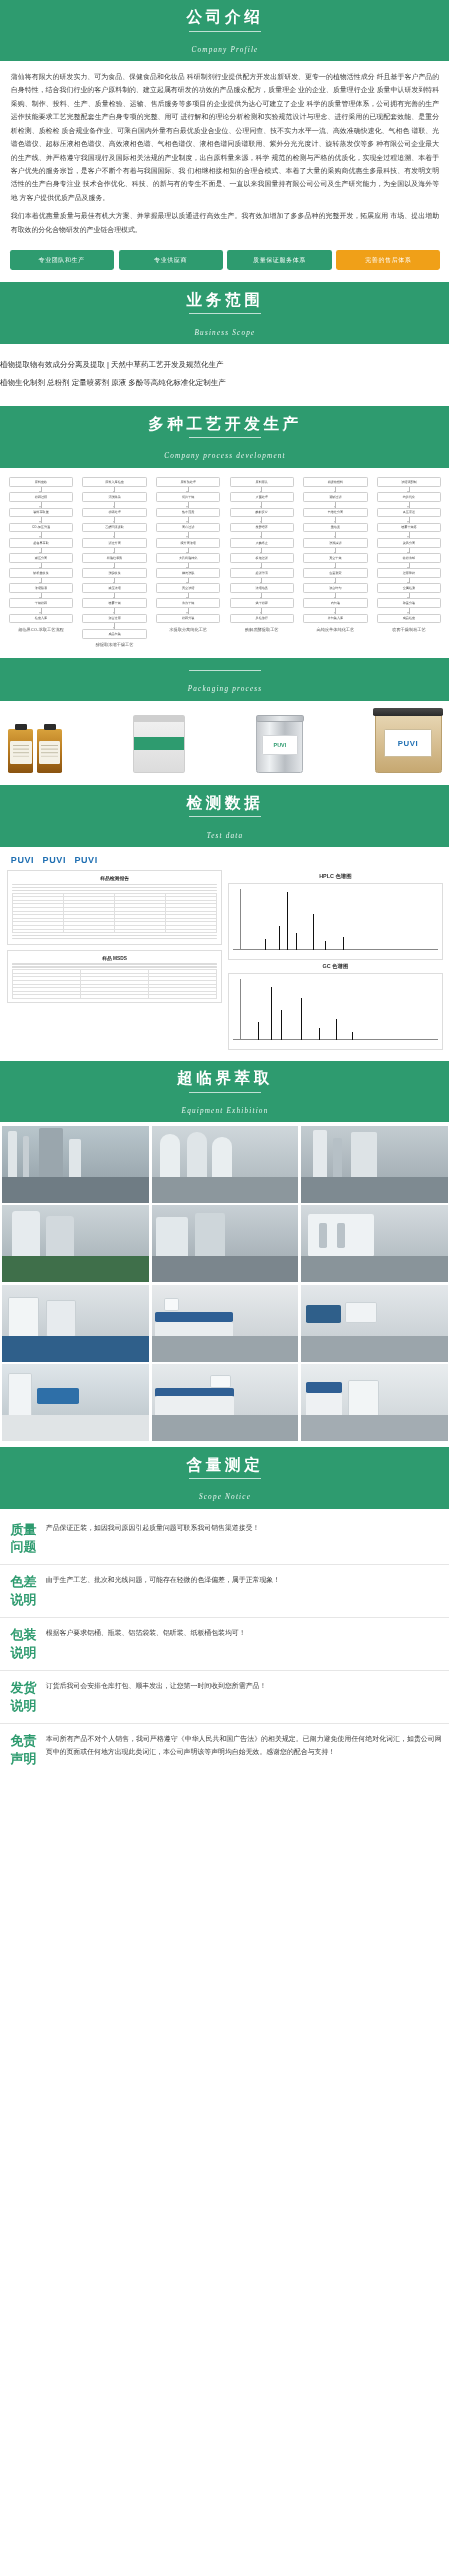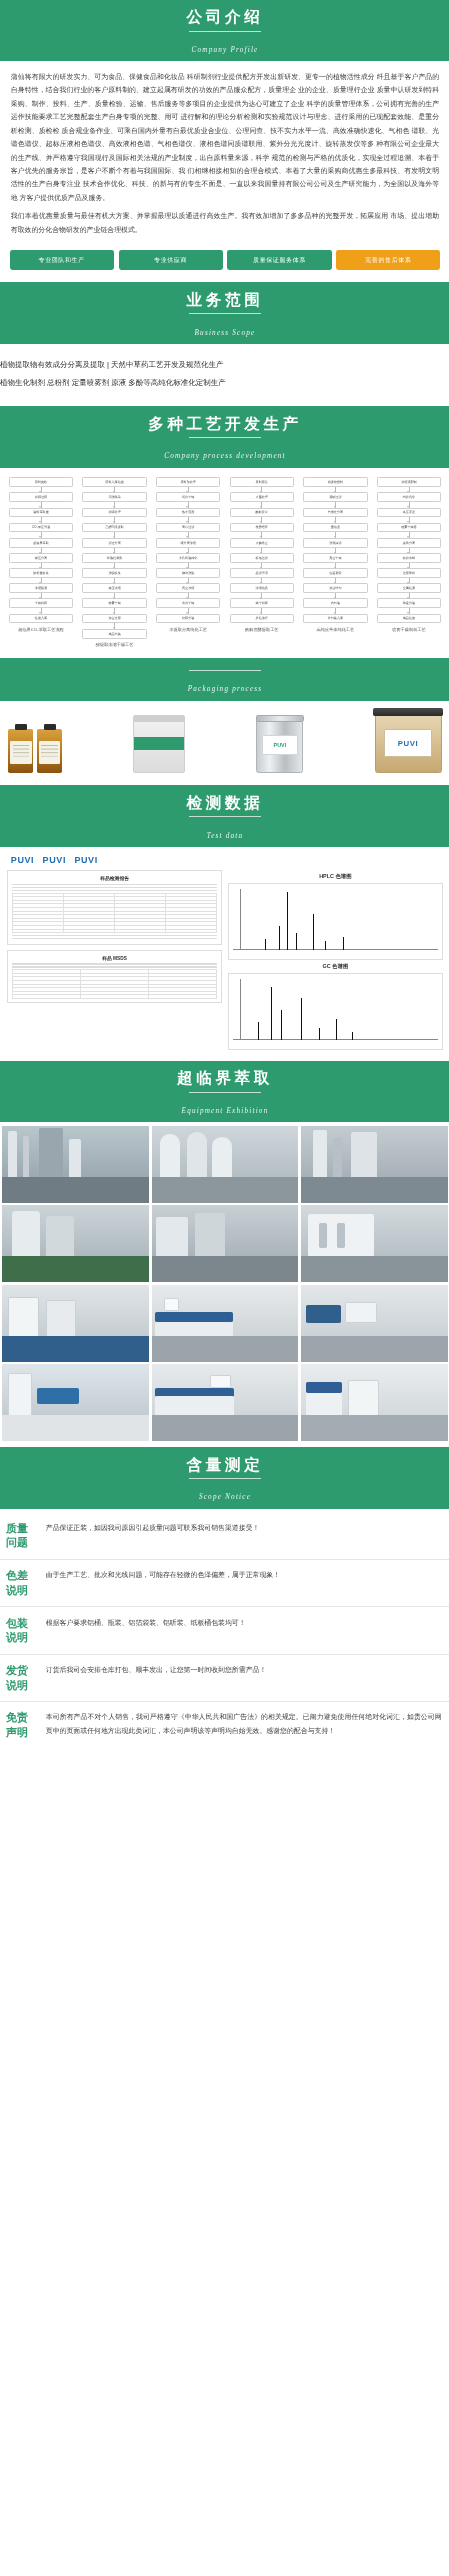--- a/index.html
+++ b/index.html
@@ -250,21 +250,21 @@
   .eq-cell .obj { position:absolute; border-radius:1.8px; }
 
   
   .notice-list { padding: 3.6px 0 14.4px 0; }
   .notice-row {
     display:flex; align-items:stretch; border-bottom:0.6px solid #e6e6e6;
     padding: 8.4px 8.4px 8.4px 6px;
   }
   .notice-key {
     width: 35px; flex:0 0 35px; color:#2e9b6f; font-weight:bold;
-    font-size:11px; line-height:1.35; 
+    font-size:13px; line-height:1.35; text-align:center;
   }
   .notice-val {
     flex:1; font-size:6.9px; line-height:1.9; color:#3a3a3a; padding-left:4.8px;
     text-align: justify;
   }
 </style>
 </head>
 <body>
 
 <div class="page">

